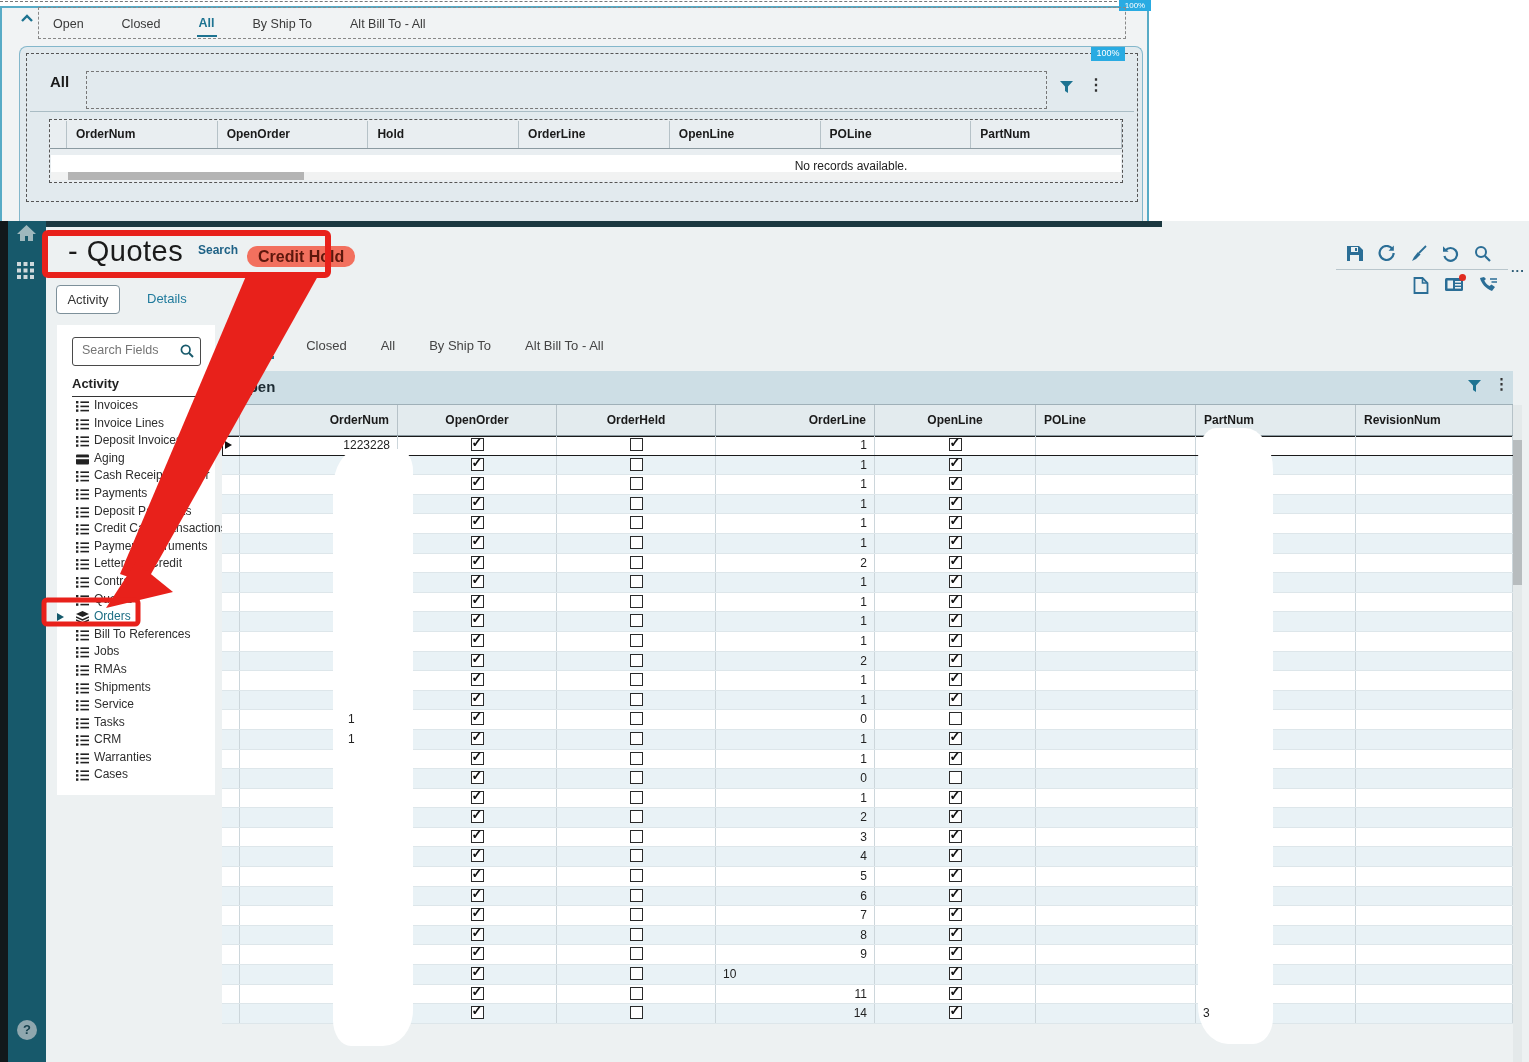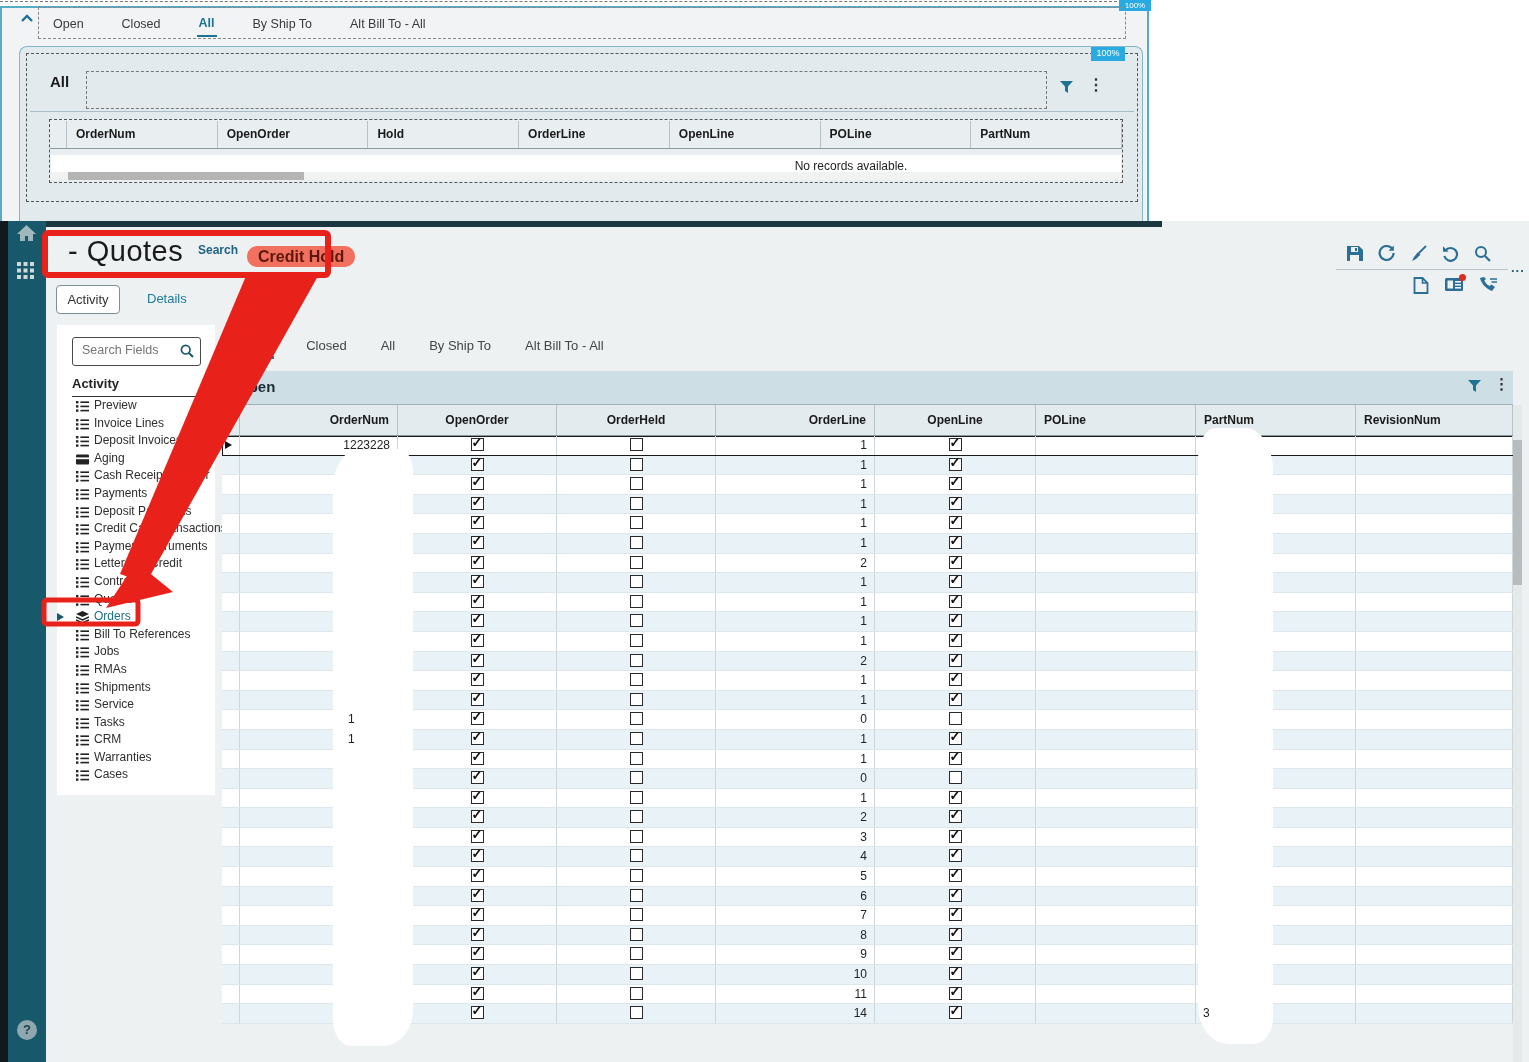--- a/index.html
+++ b/index.html
@@ -262,21 +262,21 @@
             <span class="ic"><svg width="13" height="11" viewBox="0 0 13 11">
                 <g fill="#222">
                   <rect x="0" y="0" width="2.4" height="2.4"></rect>
                   <rect x="4.4" y="0.4" width="8.6" height="1.6"></rect>
                   <rect x="0" y="4.2" width="2.4" height="2.4"></rect>
                   <rect x="4.4" y="4.6" width="8.6" height="1.6"></rect>
                   <rect x="0" y="8.4" width="2.4" height="2.4"></rect>
                   <rect x="4.4" y="8.8" width="8.6" height="1.6"></rect>
                 </g>
               </svg></span>
-            <span class="lbl">Preview</span>
+            <span class="lbl">Invoices</span>
           </div>
           <div class="side-item">
             <span class="ic"><svg width="13" height="11" viewBox="0 0 13 11">
                 <g fill="#222">
                   <rect x="0" y="0" width="2.4" height="2.4"></rect>
                   <rect x="4.4" y="0.4" width="8.6" height="1.6"></rect>
                   <rect x="0" y="4.2" width="2.4" height="2.4"></rect>
                   <rect x="4.4" y="4.6" width="8.6" height="1.6"></rect>
                   <rect x="0" y="8.4" width="2.4" height="2.4"></rect>
                   <rect x="4.4" y="8.8" width="8.6" height="1.6"></rect>
@@ -868,21 +868,21 @@
             <div class="gcell" style="width:161px;text-align:center"><span class="cb checked"></span></div>
             <div class="gcell" style="width:160px;text-align:left"></div>
             <div class="gcell" style="width:160px;text-align:left"></div>
             <div class="gcell" style="width:157px;text-align:left"></div>
           </div>
           <div class="grow alt">
             <div class="gut"></div>
             <div class="gcell" style="width:158px;text-align:right"></div>
             <div class="gcell" style="width:159px;text-align:center"><span class="cb checked"></span></div>
             <div class="gcell" style="width:159px;text-align:center"><span class="cb"></span></div>
-            <div class="gcell" style="width:159px;text-align:right"><span class="">10</span></div>
+            <div class="gcell" style="width:159px;"><span class="">10</span></div>
             <div class="gcell" style="width:161px;text-align:center"><span class="cb checked"></span></div>
             <div class="gcell" style="width:160px;text-align:left"></div>
             <div class="gcell" style="width:160px;text-align:left"></div>
             <div class="gcell" style="width:157px;text-align:left"></div>
           </div>
           <div class="grow">
             <div class="gut"></div>
             <div class="gcell" style="width:158px;text-align:right"></div>
             <div class="gcell" style="width:159px;text-align:center"><span class="cb checked"></span></div>
             <div class="gcell" style="width:159px;text-align:center"><span class="cb"></span></div>

